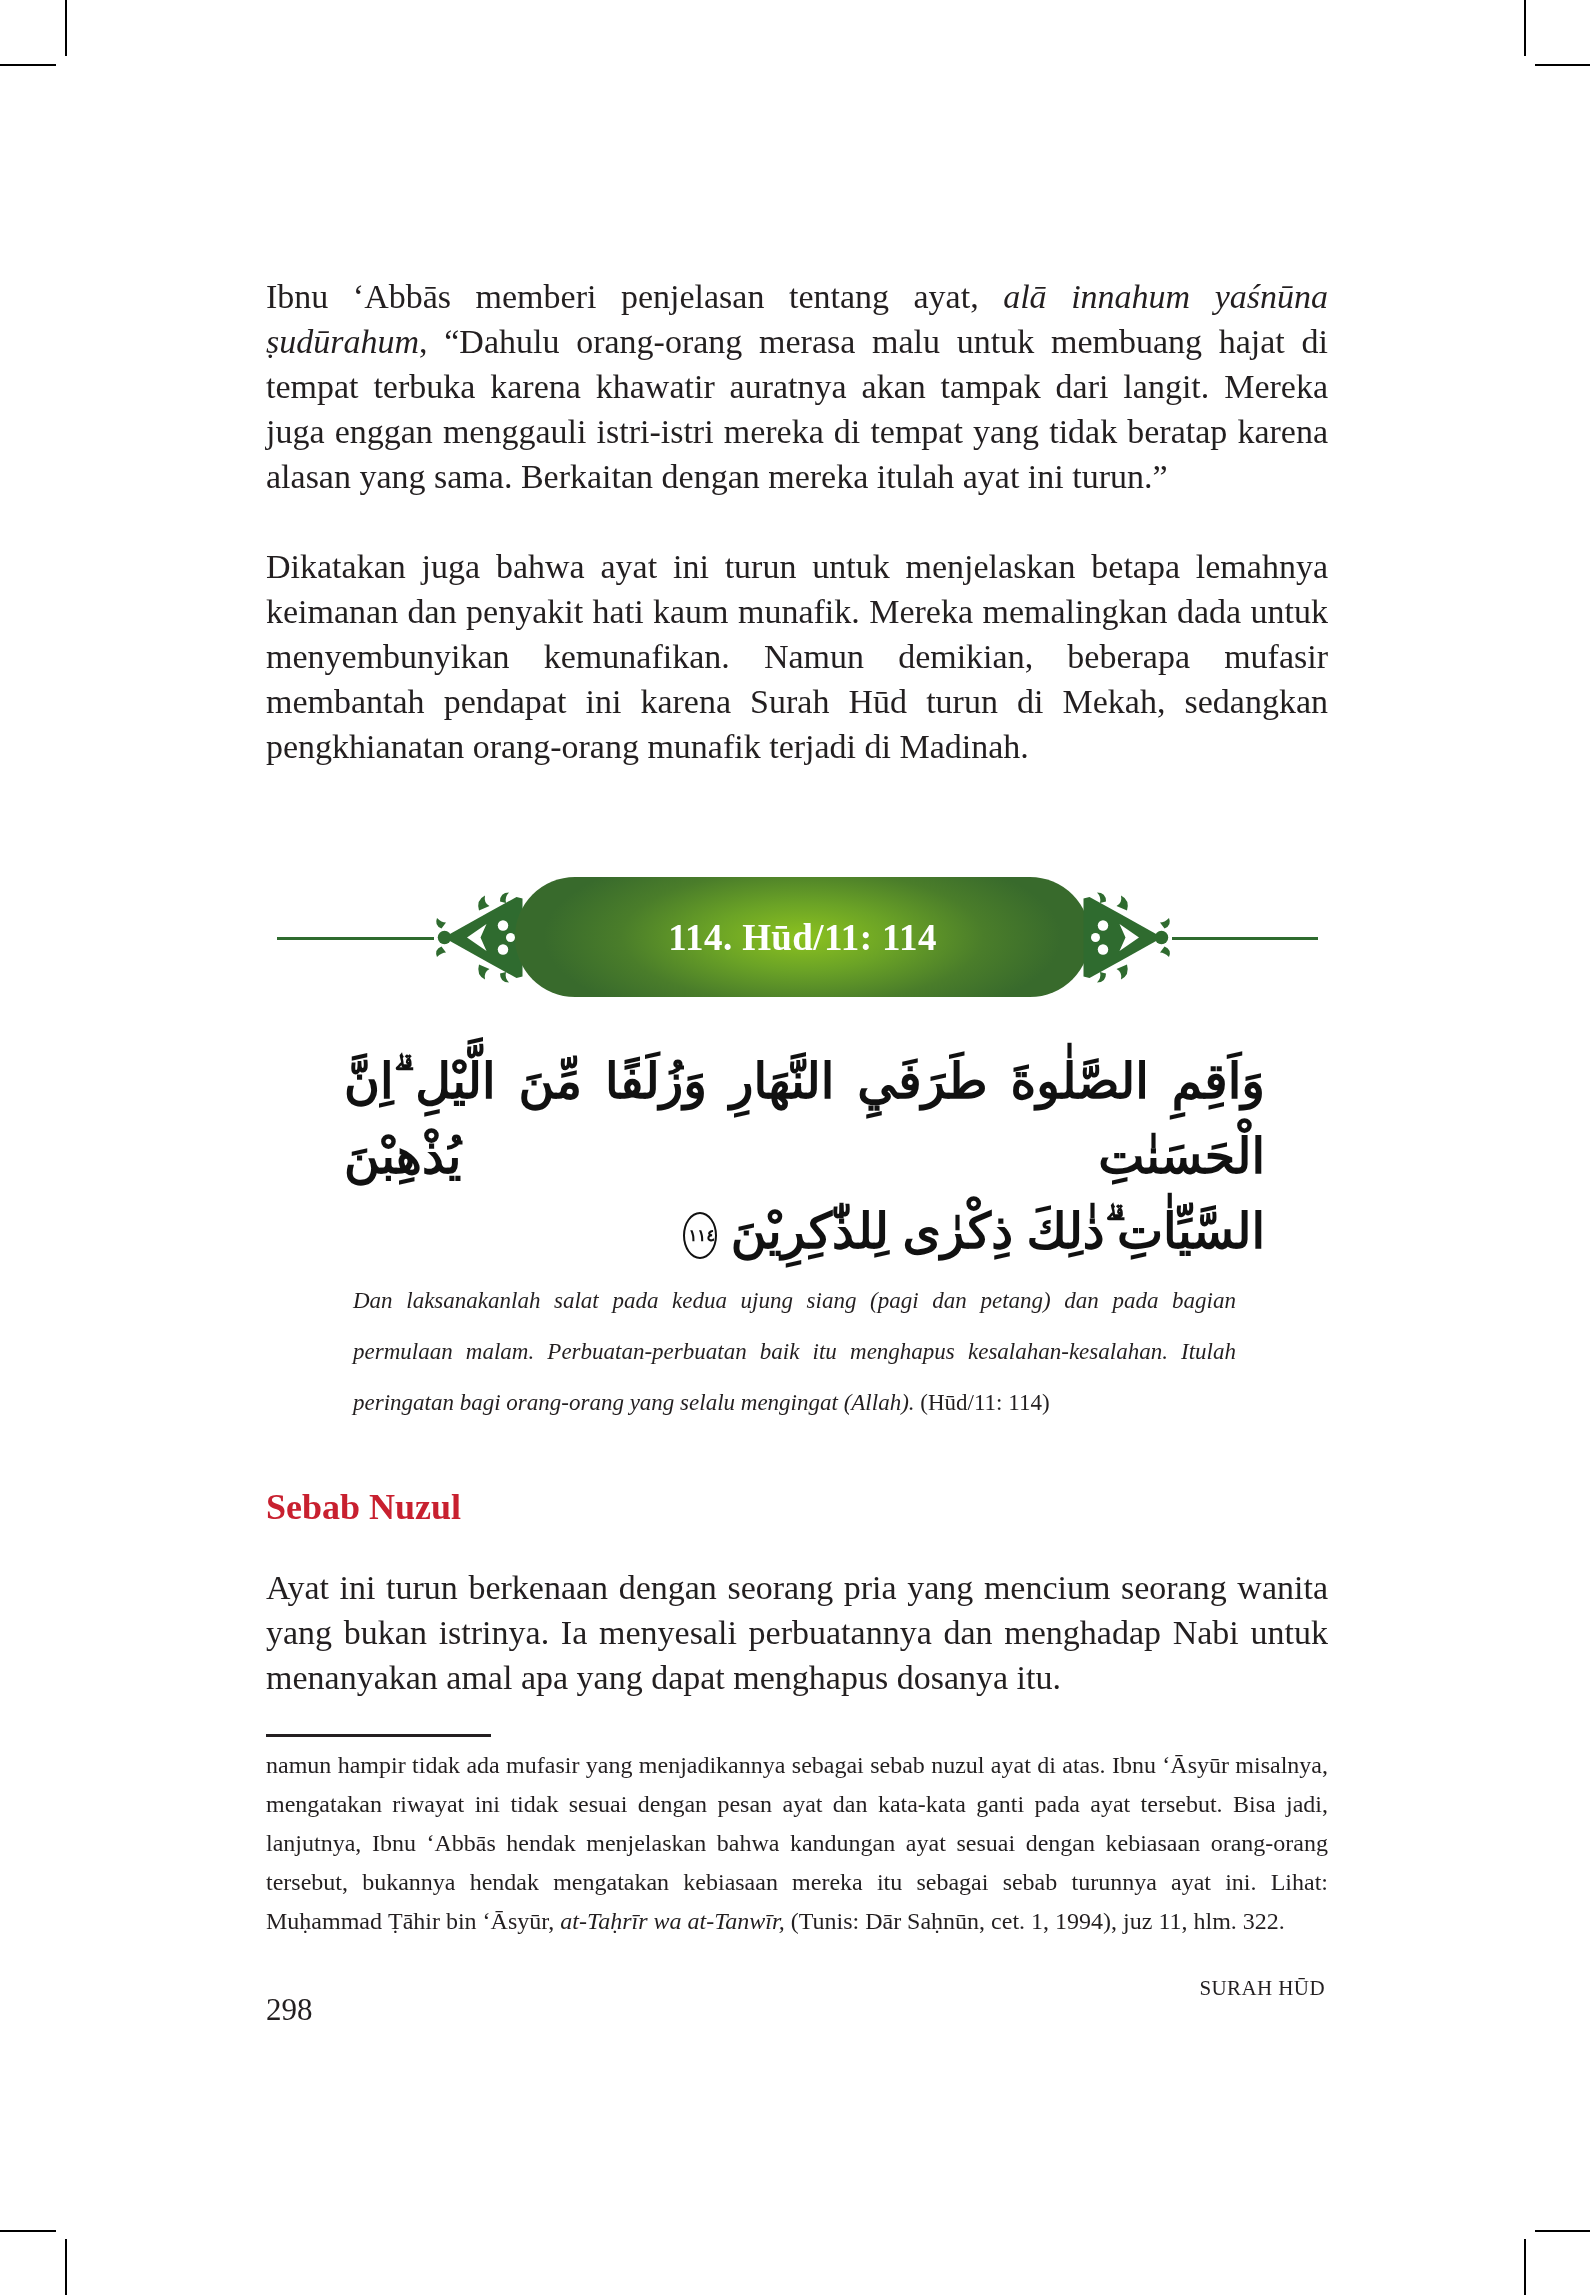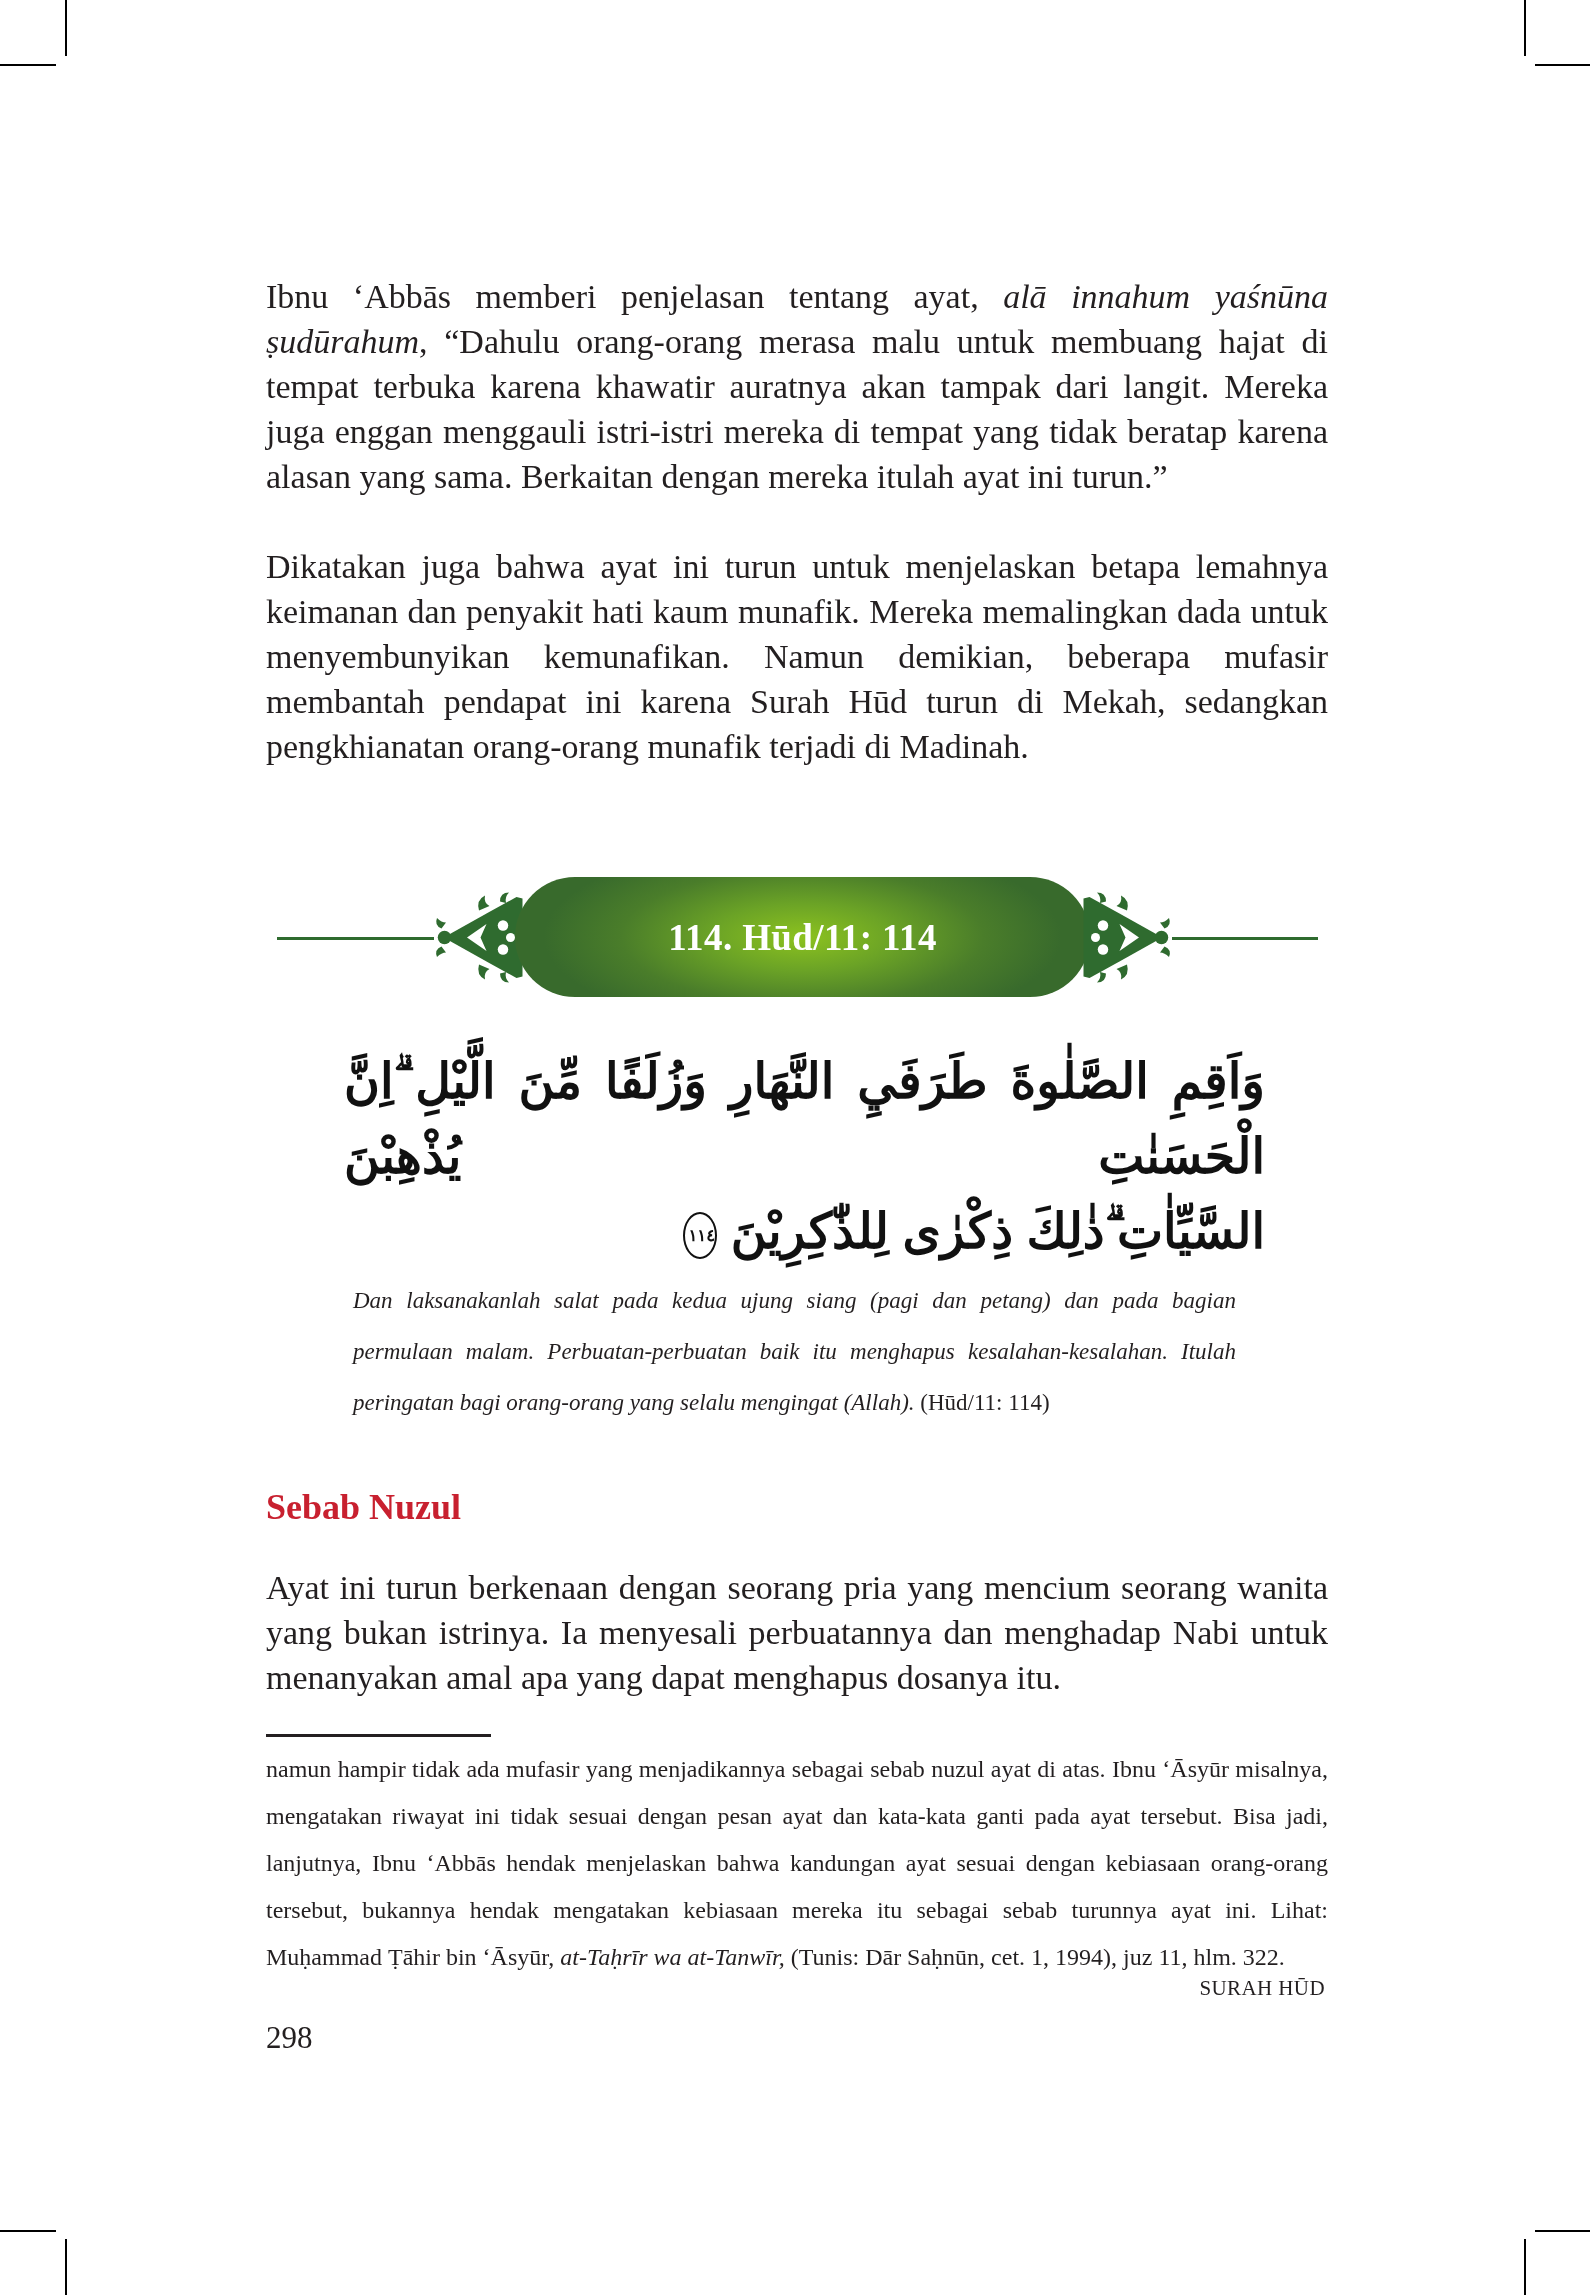--- a/index.html
+++ b/index.html
@@ -44,24 +44,24 @@
                  font-size: 23px; line-height: 51px; text-align: justify; font-style: italic; }
   .translation .ref { font-style: normal; }
 
   .section-heading { position: absolute; left: 266px; top: 1486px; font-size: 36px;
                      font-weight: bold; color: #c8202f; margin: 0; }
 
   #p3 { top: 1565px; }
 
   .footnote-rule { position: absolute; left: 266px; top: 1734px; width: 225px; height: 3px; background: #231f20; }
   .footnote { position: absolute; left: 266px; width: 1062px; top: 1746px;
-              font-size: 24px; line-height: 47px; text-align: justify; margin: 0; }
+              font-size: 24px; line-height: 39px; text-align: justify; margin: 0; }
   .footnote i { font-style: italic; }
 
-  .page-number { position: absolute; left: 266px; top: 1992px; font-size: 31px; margin-top: 28px; }
+  .page-number { position: absolute; left: 266px; top: 1992px; font-size: 31px; }
   .running-head { position: absolute; right: 266px; top: 1976px; font-size: 21px; letter-spacing: 0.4px; }
 </style>
 </head>
 <body>
 
 <div class="crop v" style="left:65px; top:0;"></div>
 <div class="crop h" style="left:0; top:64px;"></div>
 <div class="crop v" style="left:1524px; top:0;"></div>
 <div class="crop h" style="left:1535px; top:64px;"></div>
 <div class="crop v" style="left:65px; top:2239px;"></div>

